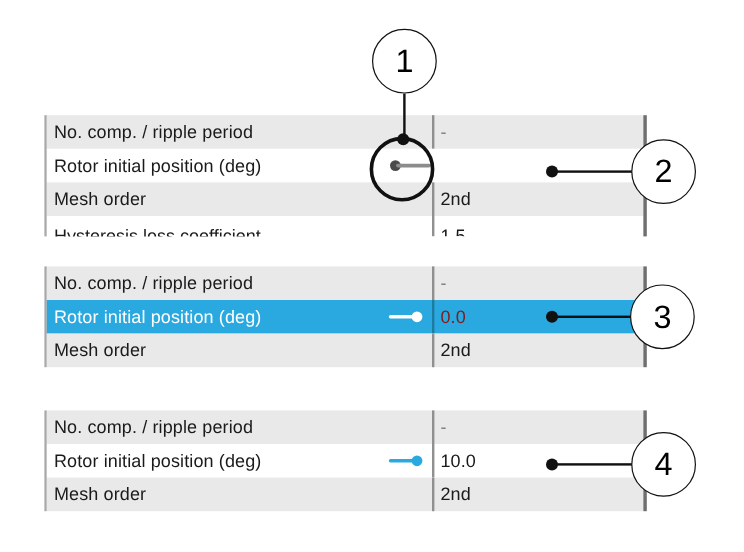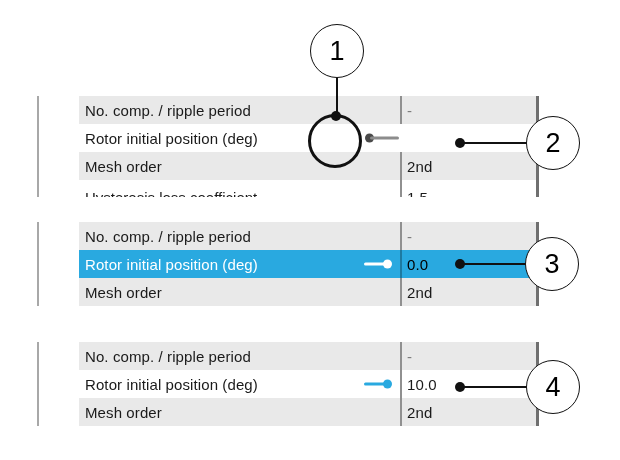--- a/index.html
+++ b/index.html
@@ -20,32 +20,31 @@
   .canvas{
     position:relative;width:620px;height:460px;background:#ffffff;overflow:hidden;
     font-family:"Liberation Sans","DejaVu Sans",sans-serif;
     color:var(--text-dark);
   }
   
   .ptable{
     position:absolute;left:37px;width:502px;
     border-left:2px solid var(--border-left-gray);
     border-right:3px solid var(--border-right-gray);
-    padding-left:40px;
   }
   .prow{position:relative;display:flex;height:28px;align-items:center;font-size:15px;letter-spacing:.1px;}
   .prow.gray{background:var(--row-gray);}
   .prow.white{background:#ffffff;}
   .prow.selected{background:var(--highlight-blue);color:#ffffff;}
   .cell-label{width:321px;height:100%;display:flex;align-items:center;padding-left:6px;overflow:hidden;white-space:nowrap;}
   .cell-value{flex:1;height:100%;display:flex;align-items:center;padding-left:5px;border-left:2px solid var(--divider-gray);overflow:hidden;white-space:nowrap;}
   .prow.selected .cell-value{border-left-color:rgba(0,0,0,0.28);}
   .val-dash{color:var(--text-dash);}
   .val-muted{color:var(--text-muted);}
-  .val-white{color:#000000;}
+  .val-white{color:#7f1d1d;}
   .val-dark{color:var(--text-dark);}
   
   .clipped-row{position:relative;display:flex;height:17px;background:#ffffff;overflow:hidden;font-size:15px;}
   .clipped-row .cell-label,.clipped-row .cell-value{align-items:flex-start;}
   .clipped-row span{display:block;margin-top:10px;line-height:15px;}
   
   .slider{position:absolute;top:0;height:100%;width:100%;pointer-events:none;}
   .s-line{position:absolute;top:50%;height:3px;transform:translateY(-50%);border-radius:1.5px;}
   .s-dot{position:absolute;top:50%;width:9px;height:9px;border-radius:50%;transform:translateY(-50%);}
   .slider-auto .s-dot{left:286px;background:var(--slider-dark);}

